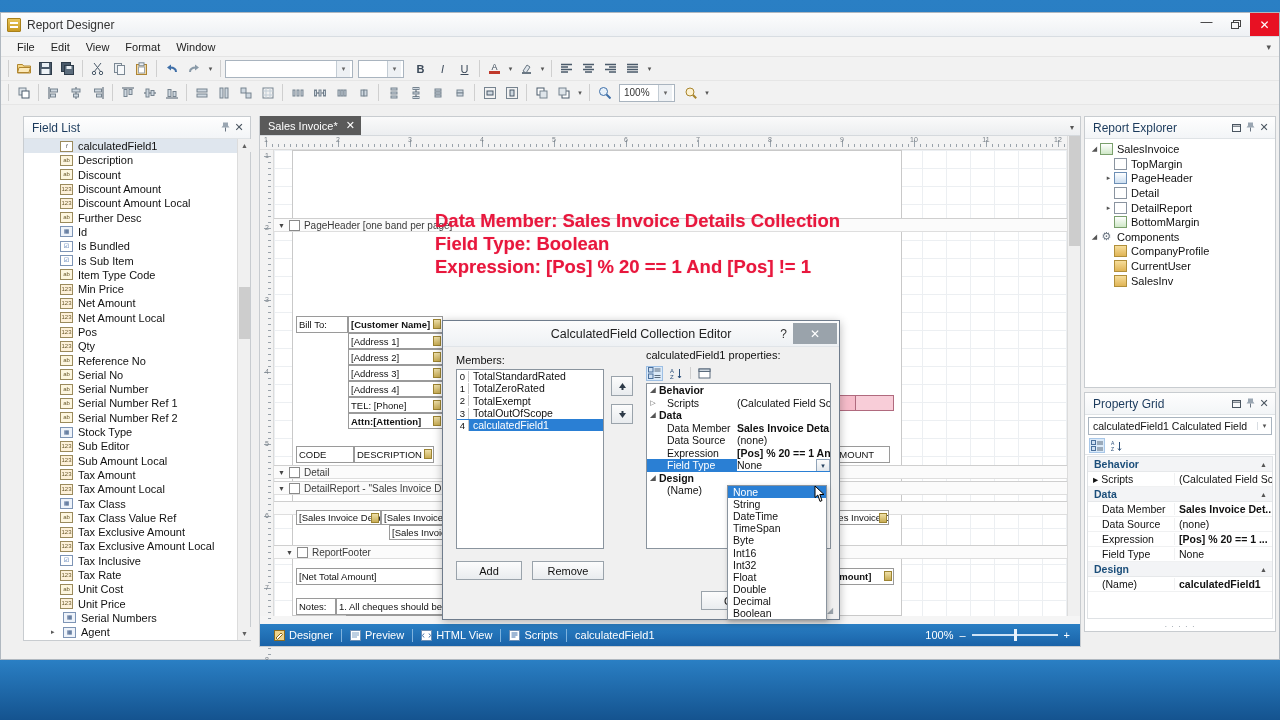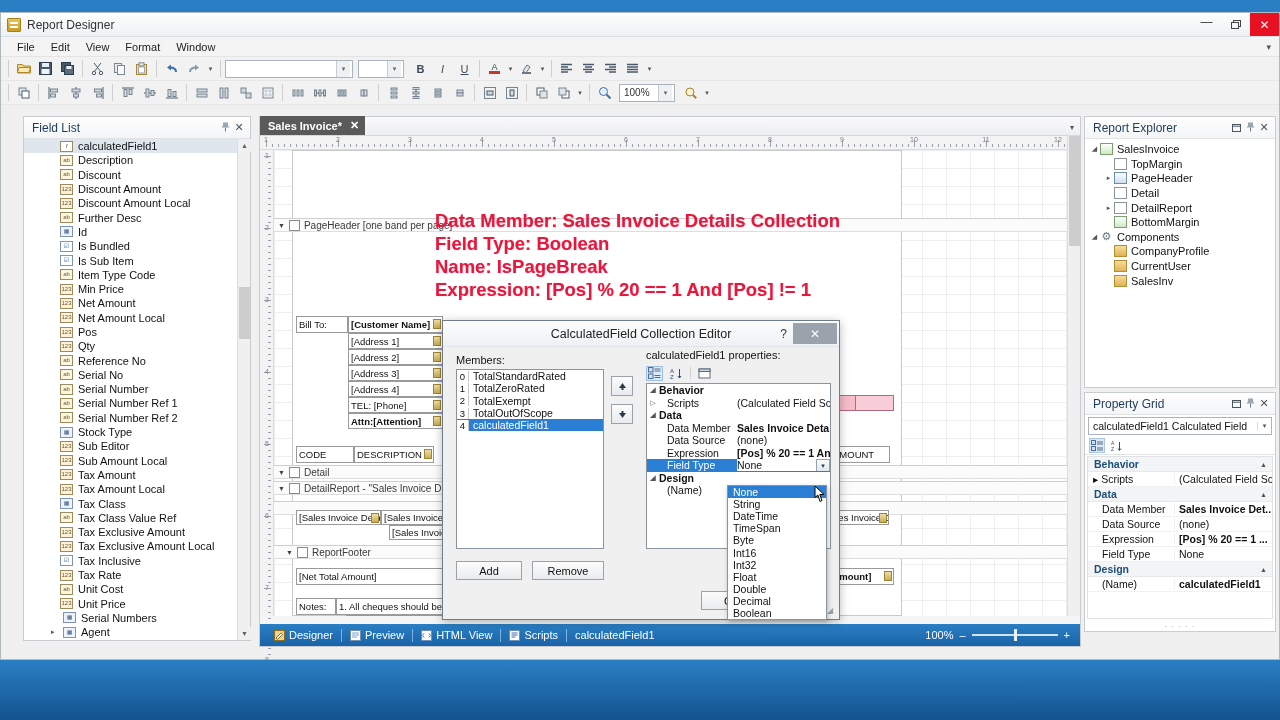--- a/index.html
+++ b/index.html
@@ -141,21 +141,21 @@
     position:absolute; left: 22px; top: 560px; display:flex; gap: 10px;
     font-size: 11px; color:#222;
   }
   .bottom-tabs .bt { display:flex; align-items:center; gap:4px; padding-bottom:3px; border-bottom: 3px solid #9aa3ab; }
 
   
   #doc-area { position: absolute; left: 258px; top: 3px; right: 198px; bottom: 12px; background:#f5f5f5; border:1px solid #c8ccd0;}
   .doc-tabstrip { height: 19px; background: linear-gradient(#fafafa,#eceef0); border-bottom:1px solid #d5d9dd; display:flex; align-items:flex-end; position:relative;}
   .doc-tab {
     height: 19px; background: #5a5a5a; color: #fff; font-size: 11px;
-    display: flex; align-items: center; gap: 8px; padding: 0 6px 0 8px; font-weight: bold;
+    display: flex; align-items: center; gap: 8px; padding: 0 6px 0 8px;
   }
   .doc-tabstrip .strip-caret { position:absolute; right:6px; bottom:3px; font-size:8px; color:#555; }
   .ruler-h { position:absolute; left:0; top:19px; right:13px; height: 14px; background:#f3f3f3; border-bottom:1px solid #dcdcdc; }
   .ruler-v { position:absolute; left:0; top:33px; width: 14px; bottom:30px; background:#f3f3f3; border-right:1px solid #dcdcdc; }
   .canvas {
     position:absolute; left:14px; top:33px; right:13px; bottom:30px;
     background:#fff; overflow:hidden;
   }
   .grid-bg {
     position:absolute; inset:0;
@@ -1404,21 +1404,20 @@
                 <span class="v bold">calculatedField1</span>
               </div>
             </div>
           <div class="pg-grip">· · · · ·</div>
         </div>
       </div>
 
       <div id="annotation">
         <div>Data Member: Sales Invoice Details Collection</div>
         <div>Field Type: Boolean</div>
-        <div>Name: IsPageBreak</div>
         <div>Expression: [Pos] % 20 == 1 And [Pos] != 1</div>
       </div>
 
       <div id="dialog">
         <div class="dlg-title">
           <span>CalculatedField Collection Editor</span>
           <span class="help">?</span>
           <span class="close">✕</span>
         </div>
 

